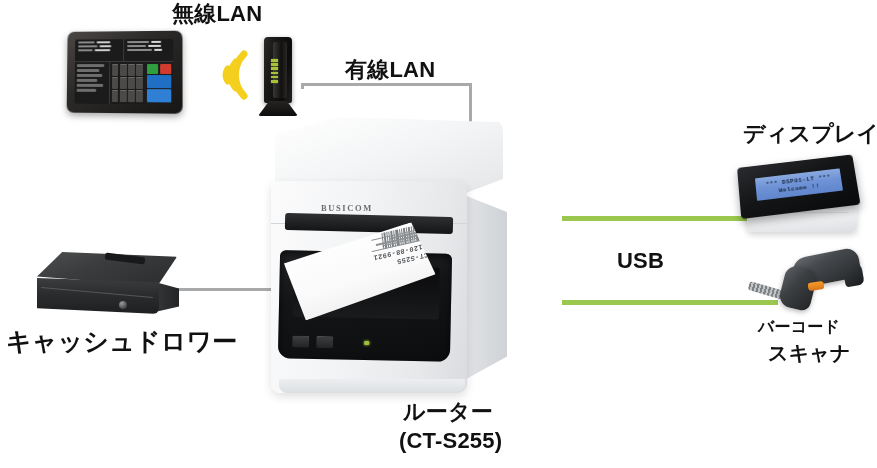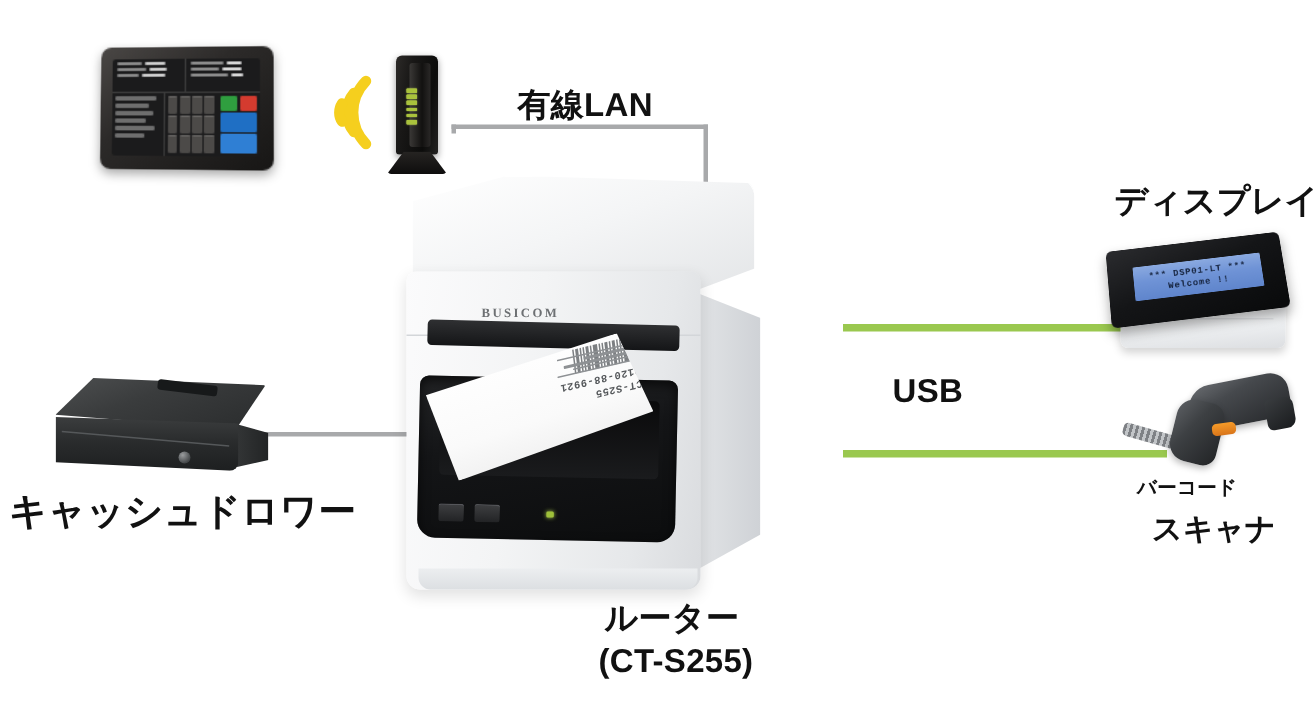--- a/index.html
+++ b/index.html
@@ -436,30 +436,31 @@
   </div>
 
   <div id="scanner">
     <div class="sc-strain"></div>
     <div class="sc-head"></div>
     <div class="sc-nose"></div>
     <div class="sc-grip"></div>
     <div class="sc-trigger"></div>
   </div>
 
+  <div class="lbl" style="left:172px;top:2px;font-size:22px;">無線LAN</div>
 
   <div class="lbl" style="left:345px;top:58px;font-size:22px;">有線LAN</div>
 
 
 
   <div class="lbl" style="left:743px;top:122px;font-size:22px;">ディスプレイ</div>
 
-  <div class="lbl" style="left:595px;top:249px;font-size:22px;">USB</div>
+  <div class="lbl" style="left:617px;top:249px;font-size:22px;">USB</div>
 
   <div class="lbl" style="left:6px;top:327px;font-size:25px;">キャッシュドロワー</div>
 
-  <div class="lbl" style="left:758px;top:318px;font-size:13px;">バーコード</div>
+  <div class="lbl" style="left:758px;top:318px;font-size:16px;">バーコード</div>
   <div class="lbl" style="left:768px;top:342px;font-size:20px;">スキャナ</div>
 
   <div class="lbl" style="left:403px;top:400px;font-size:22px;">ルーター</div>
   <div class="lbl" style="left:399px;top:429px;font-size:22px;">(CT-S255)</div>
 
 </div>
 
 </body></html>

